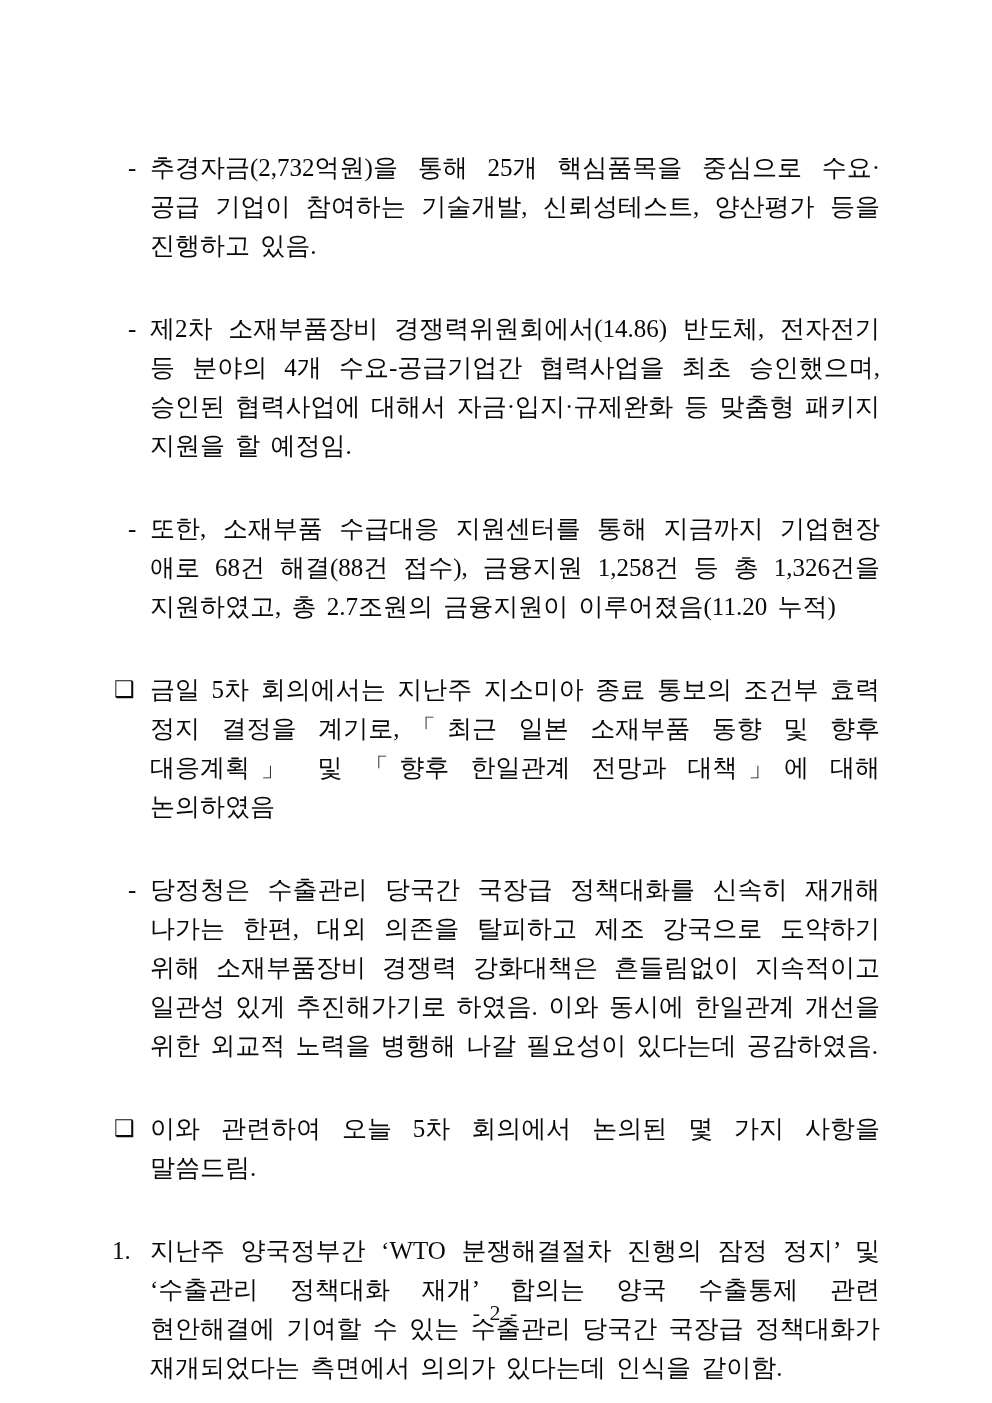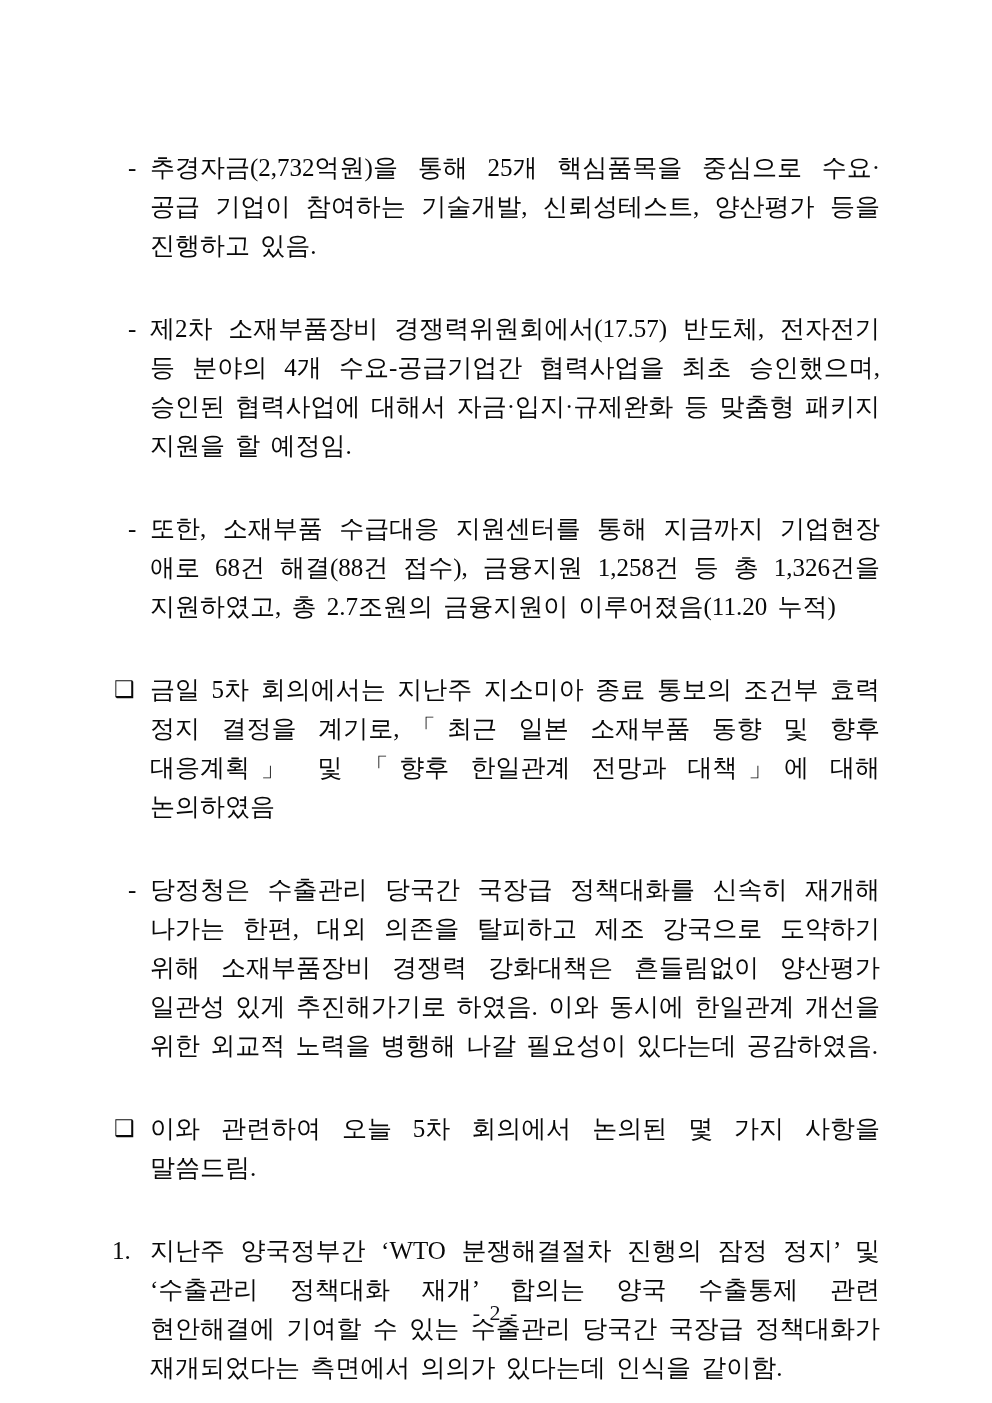--- a/index.html
+++ b/index.html
@@ -58,36 +58,36 @@
 <div class="page">
   <div class="content">
 
     <div class="para dash">
       <span class="marker">-</span>
       <span class="text">추경자금(2,732억원)을 통해 25개 핵심품목을 중심으로 수요·공급 기업이 참여하는 기술개발, 신뢰성테스트, 양산평가 등을 진행하고 있음.</span>
     </div>
 
     <div class="para dash">
       <span class="marker">-</span>
-      <span class="text">제2차 소재부품장비 경쟁력위원회에서(17.57) 반도체, 전자전기 등 분야의 4개 수요-공급기업간 협력사업을 최초 승인했으며, 승인된 협력사업에 대해서 자금·입지·규제완화 등 맞춤형 패키지 지원을 할 예정임.</span>
+      <span class="text">제2차 소재부품장비 경쟁력위원회에서(14.86) 반도체, 전자전기 등 분야의 4개 수요-공급기업간 협력사업을 최초 승인했으며, 승인된 협력사업에 대해서 자금·입지·규제완화 등 맞춤형 패키지 지원을 할 예정임.</span>
     </div>
 
     <div class="para dash">
       <span class="marker">-</span>
       <span class="text">또한, 소재부품 수급대응 지원센터를 통해 지금까지 기업현장 애로 68건 해결(88건 접수), 금융지원 1,258건 등 총 1,326건을 지원하였고, 총 2.7조원의 금융지원이 이루어졌음(11.20 누적)</span>
     </div>
 
     <div class="para check">
       <span class="marker">❑</span>
       <span class="text">금일 5차 회의에서는 지난주 지소미아 종료 통보의 조건부 효력 정지 결정을 계기로,「최근 일본 소재부품 동향 및 향후 대응계획」 및 「향후 한일관계 전망과 대책」에 대해 논의하였음</span>
     </div>
 
     <div class="para dash">
       <span class="marker">-</span>
-      <span class="text">당정청은 수출관리 당국간 국장급 정책대화를 신속히 재개해 나가는 한편, 대외 의존을 탈피하고 제조 강국으로 도약하기 위해 소재부품장비 경쟁력 강화대책은 흔들림없이 양산평가 일관성 있게 추진해가기로 하였음. 이와 동시에 한일관계 개선을 위한 외교적 노력을 병행해 나갈 필요성이 있다는데 공감하였음.</span>
+      <span class="text">당정청은 수출관리 당국간 국장급 정책대화를 신속히 재개해 나가는 한편, 대외 의존을 탈피하고 제조 강국으로 도약하기 위해 소재부품장비 경쟁력 강화대책은 흔들림없이 지속적이고 일관성 있게 추진해가기로 하였음. 이와 동시에 한일관계 개선을 위한 외교적 노력을 병행해 나갈 필요성이 있다는데 공감하였음.</span>
     </div>
 
     <div class="para check">
       <span class="marker">❑</span>
       <span class="text">이와 관련하여 오늘 5차 회의에서 논의된 몇 가지 사항을 말씀드림.</span>
     </div>
 
     <div class="para num">
       <span class="marker">1.</span>
       <span class="text">지난주 양국정부간 ‘WTO 분쟁해결절차 진행의 잠정 정지’ 및 ‘수출관리 정책대화 재개’ 합의는 양국 수출통제 관련 현안해결에 기여할 수 있는 수출관리 당국간 국장급 정책대화가 재개되었다는 측면에서 의의가 있다는데 인식을 같이함.</span>

